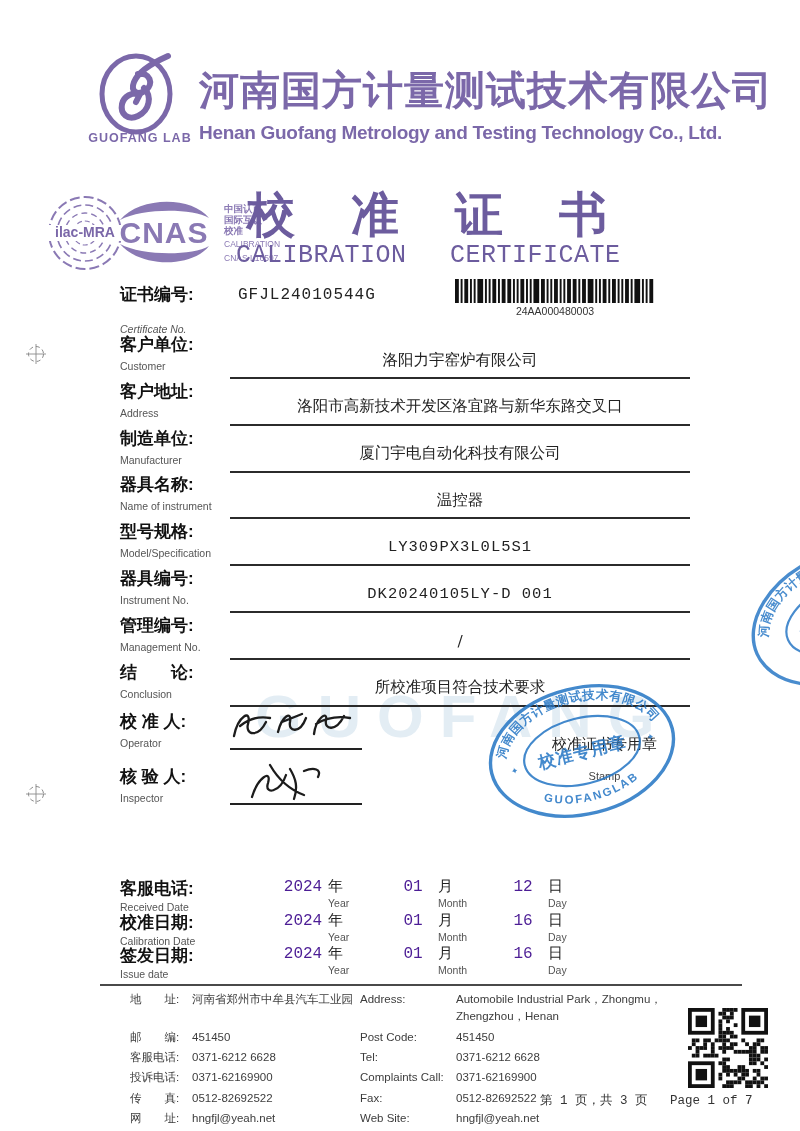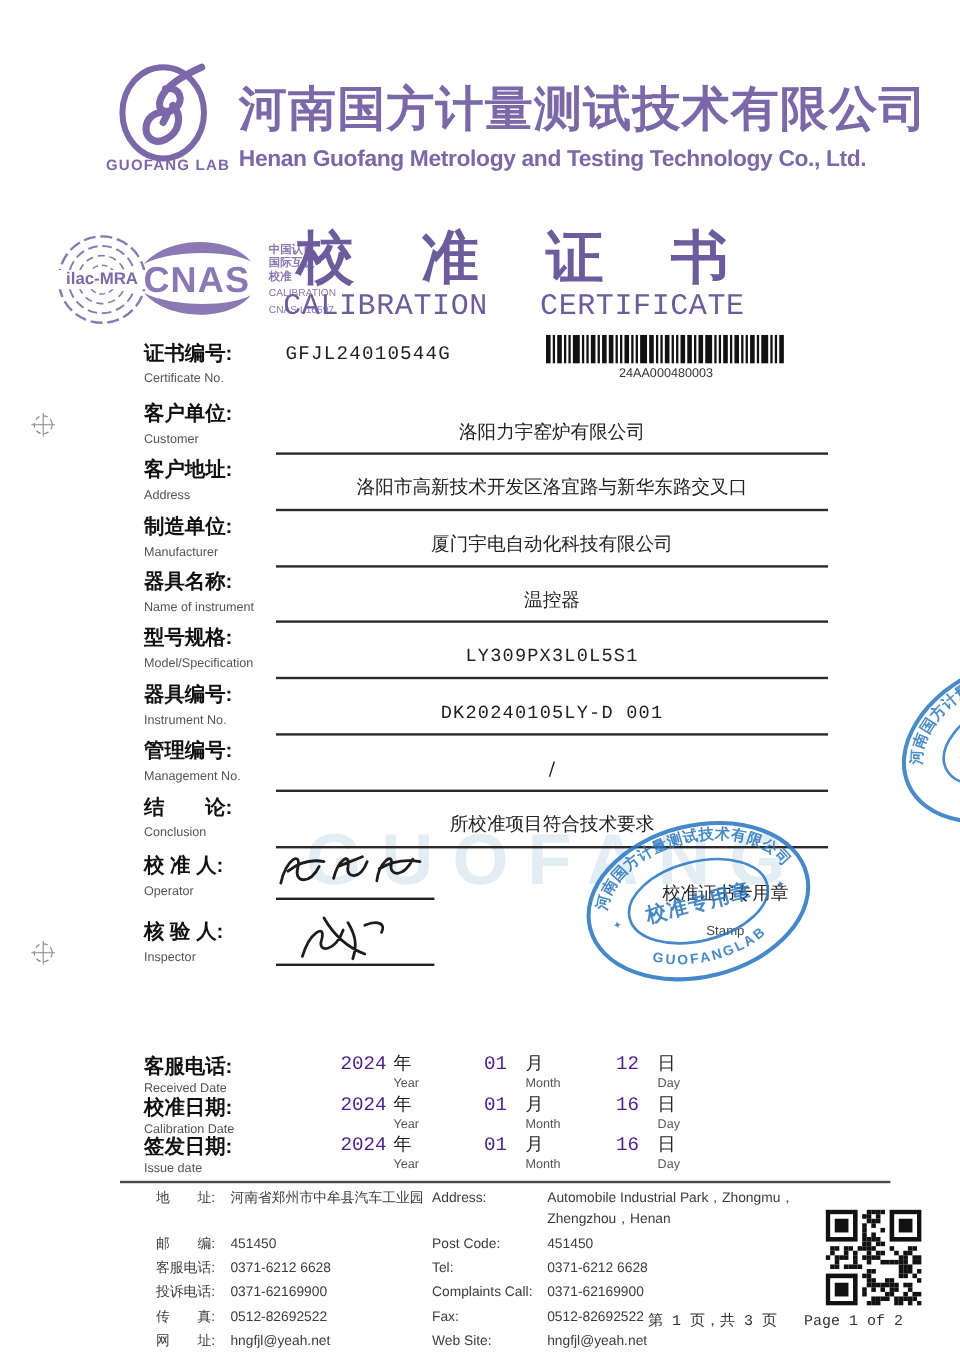--- a/index.html
+++ b/index.html
@@ -29,21 +29,21 @@
   
   .title-cn{position:absolute;left:247px;top:183px;font-size:48px;font-weight:bold;color:#6c5c9e;
             letter-spacing:56px;font-family:"DejaVu Serif","Liberation Serif",serif;white-space:nowrap;}
   .title-en{position:absolute;left:236px;top:241px;font-size:25px;color:#6c5c9e;
             font-family:"Liberation Mono","DejaVu Sans Mono",monospace;word-spacing:28px;letter-spacing:0.5px;}
 
   
   .lab-cn{font-size:17px;font-weight:bold;color:#111;}
   .lab-en{font-size:10.5px;color:#555;}
   .cert-label{position:absolute;left:120px;top:283px;}
-  .cert-label .lab-en{margin-top:3px;}
+  .cert-label .lab-en{margin-top:17px;font-style:italic;}
   .cert-number{position:absolute;left:238px;top:286px;font-size:16px;letter-spacing:1px;
                font-family:"Liberation Mono","DejaVu Sans Mono",monospace;color:#222;}
   .barcode{position:absolute;left:455px;top:279px;}
   .barcode-num{position:absolute;left:455px;top:305px;width:200px;text-align:center;
                font-size:10.5px;color:#333;}
 
   
   .form{position:absolute;left:120px;top:331px;width:570px;}
   .f-row{position:relative;height:46.8px;}
   .f-label{position:absolute;left:0;top:2px;}
@@ -568,16 +568,16 @@
       <rect x="56" y="0" width="28" height="28" fill="#111"></rect>
       <rect x="60" y="4" width="20" height="20" fill="#fff"></rect>
       <rect x="64" y="8" width="12" height="12" fill="#111"></rect>
       <rect x="0" y="56" width="28" height="28" fill="#111"></rect>
       <rect x="4" y="60" width="20" height="20" fill="#fff"></rect>
       <rect x="8" y="64" width="12" height="12" fill="#111"></rect>
     </svg>
 
   <div class="page-num">
     <span>第 1 页，共 3 页</span>&nbsp;&nbsp;
-    <span>Page 1 of 2</span>
+    <span>Page 1 of 7</span>
   </div>
 
 </div>
 
 </body></html>

